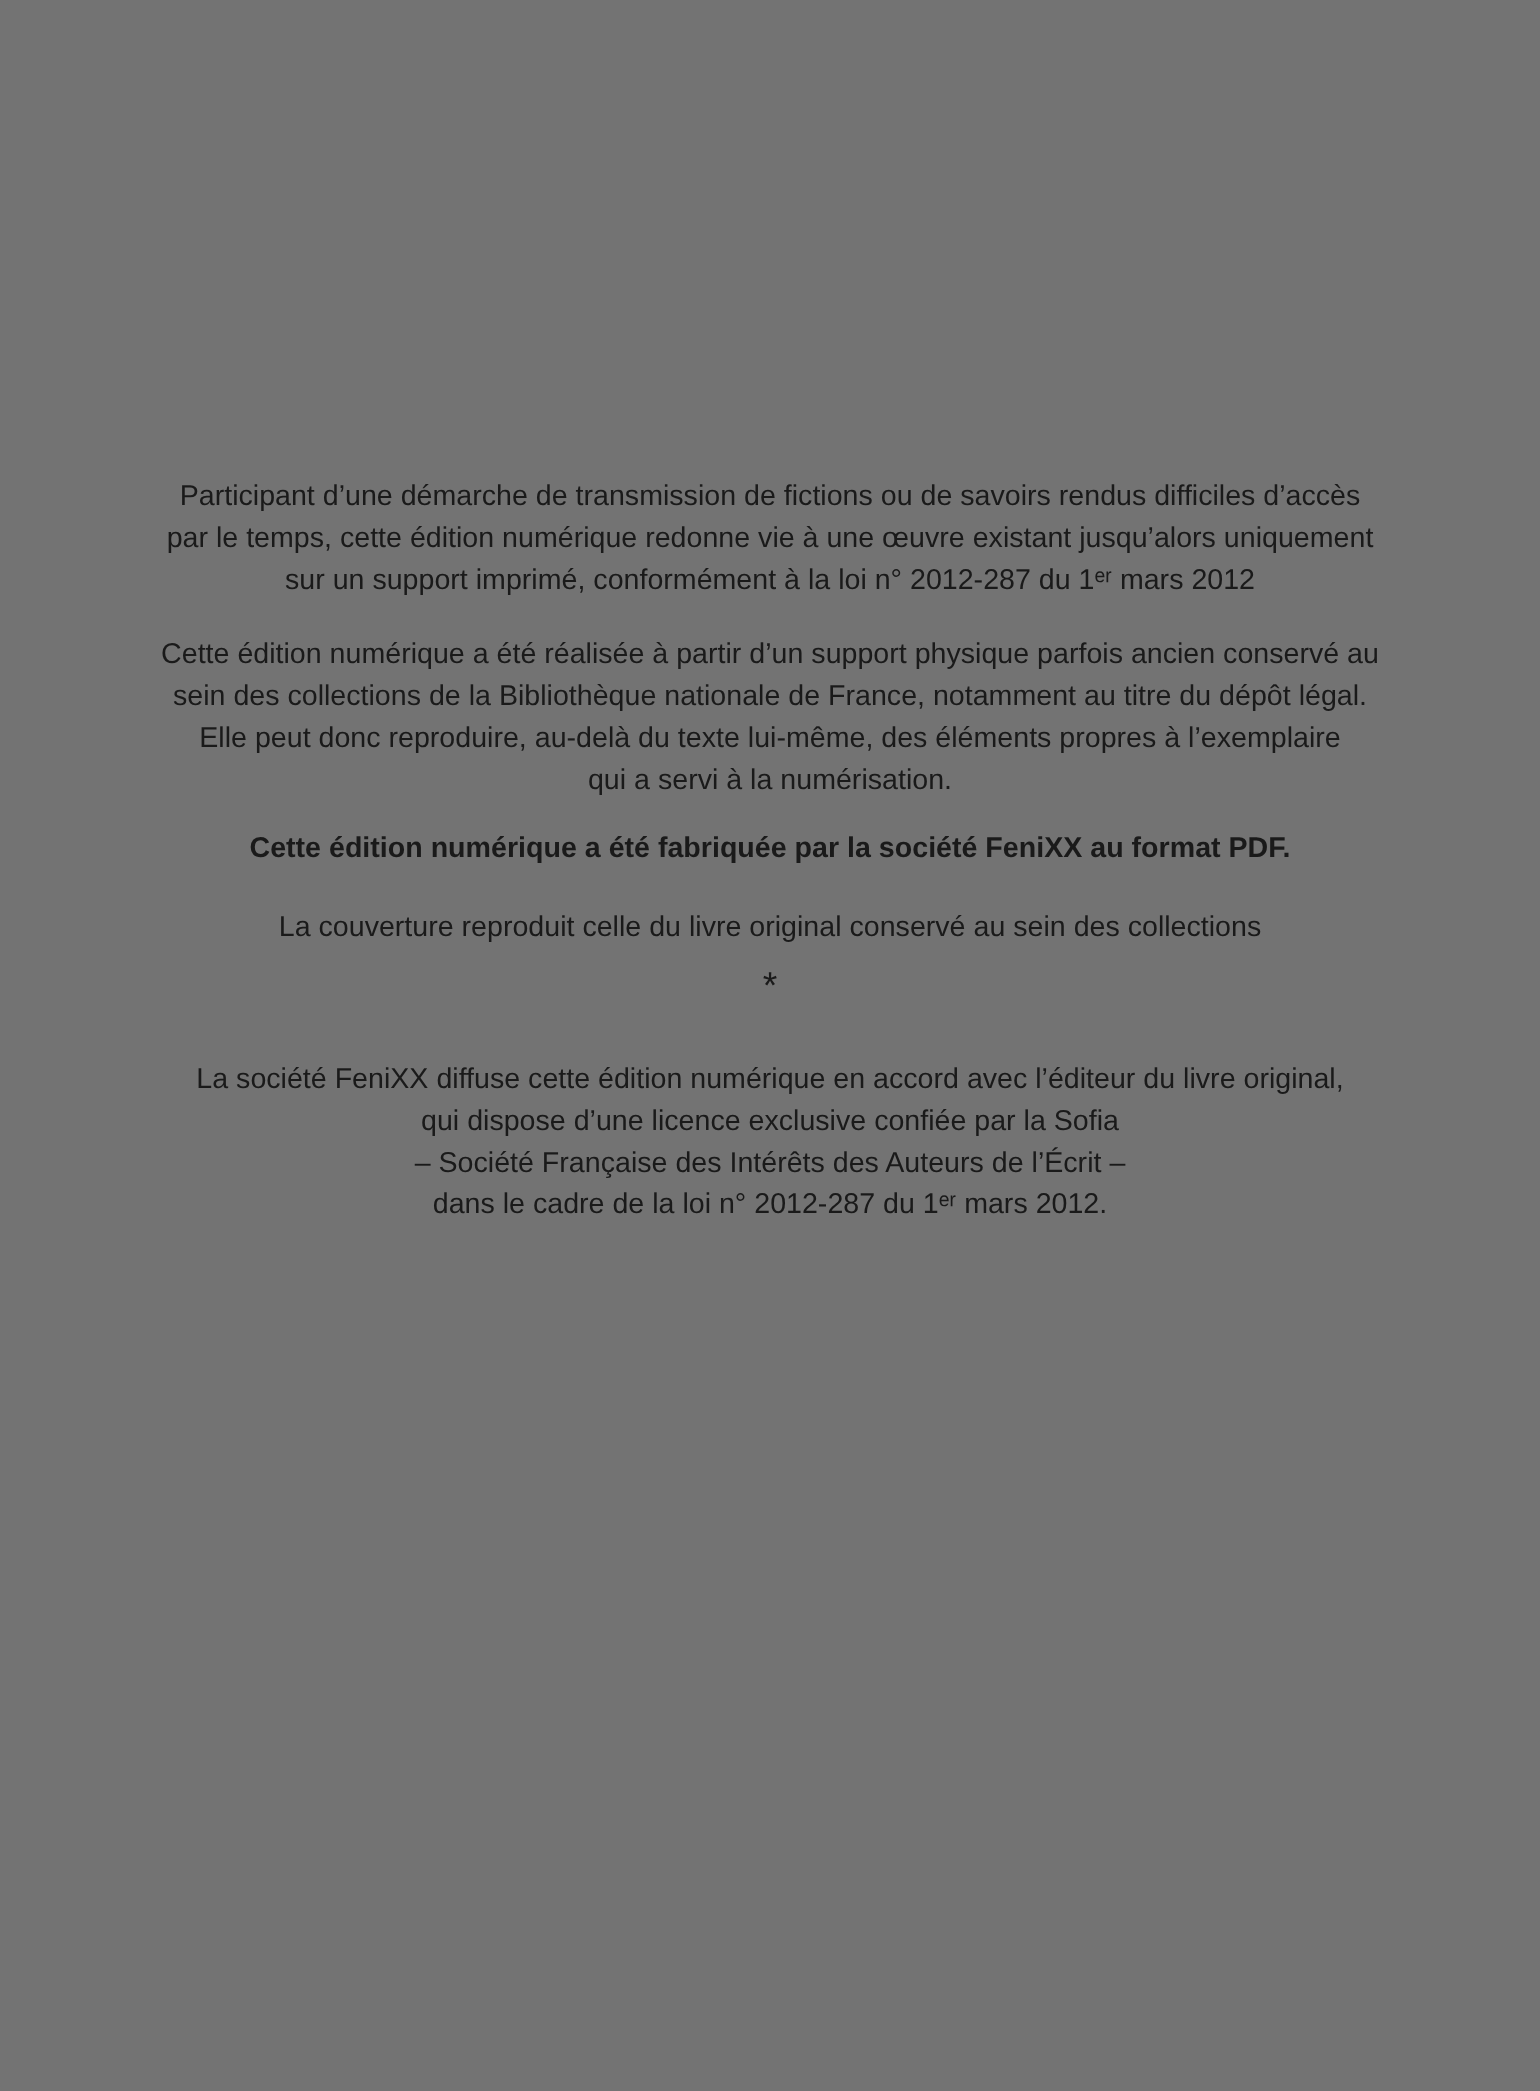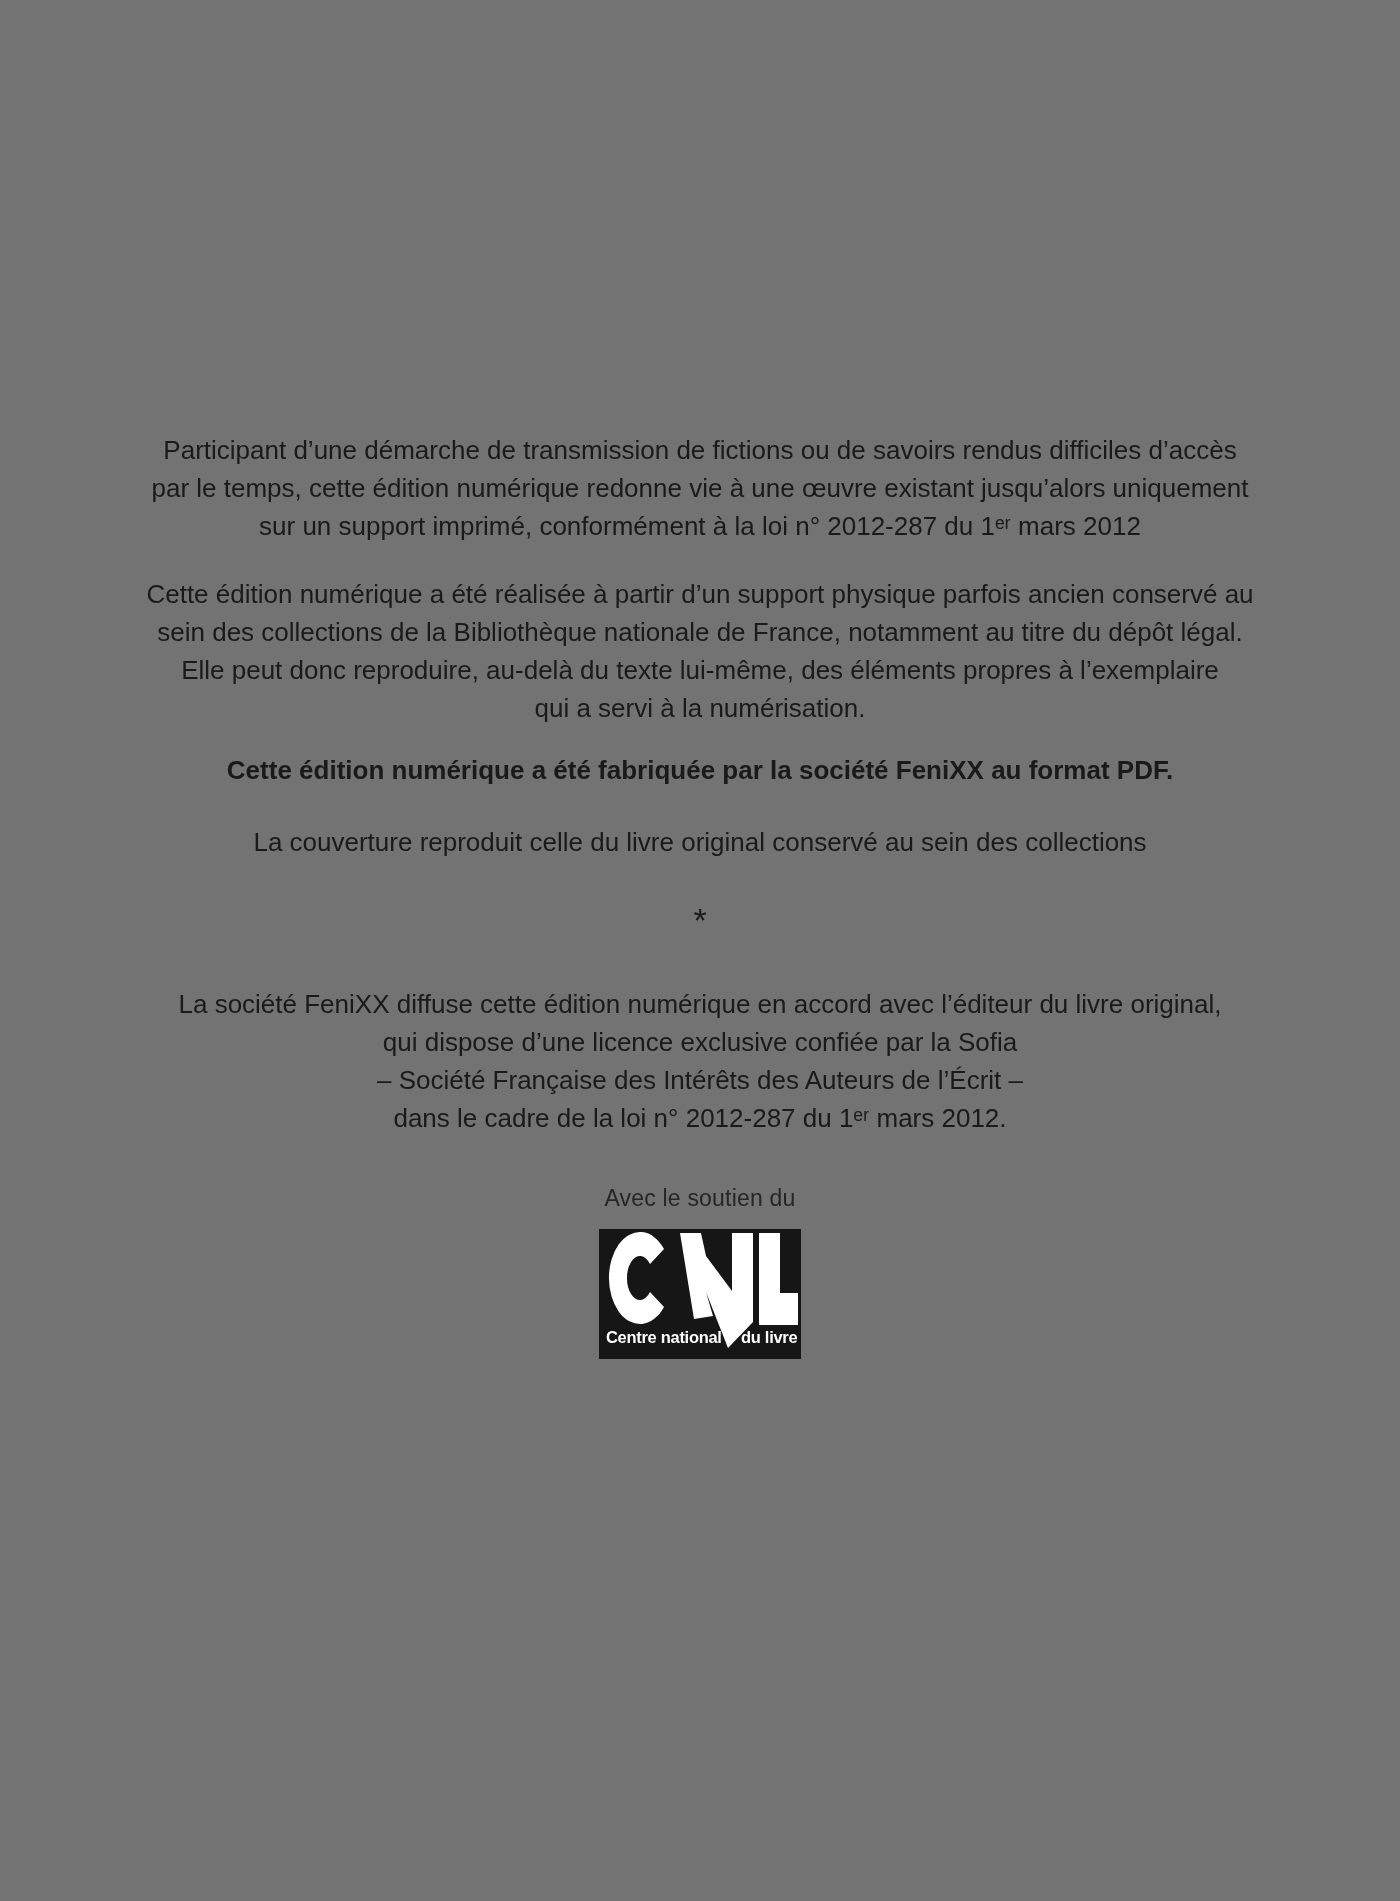--- a/index.html
+++ b/index.html
@@ -20,21 +20,21 @@
     padding-top: 431px;
     text-align: center;
     font-size: 26px;
     line-height: 38px;
   }
   .para { margin: 0; }
   .para .line { white-space: nowrap; }
   .para-1 { margin-bottom: 30px; }
   .para-2 { margin-bottom: 24px; }
   .para-3 { margin-bottom: 34px; font-weight: bold; }
-  .para-4 { margin-bottom: 40px; }
+  .para-4 { margin-bottom: 16px; }
   .separator {
     font-size: 34px;
     line-height: 38px;
     margin: 0 0 46px 0;
     text-align: center;
   }
   .para-5 { margin-bottom: 16px; }
   .support {
     margin-top: 46px;
     text-align: center;
@@ -88,31 +88,16 @@
 
     <div class="separator">*</div>
 
     <p class="para para-5">
       <span class="line">La société FeniXX diffuse cette édition numérique en accord avec l’éditeur du livre original,</span><br>
       <span class="line">qui dispose d’une licence exclusive confiée par la Sofia</span><br>
       <span class="line">– Société Française des Intérêts des Auteurs de l’Écrit –</span><br>
       <span class="line">dans le cadre de la loi n° 2012-287 du 1ᵉʳ mars 2012.</span>
     </p>
 
-    <section class="support">
-      <div class="support-caption">Avec le soutien du</div>
-      <div class="logo-wrap">
-        <svg width="202" height="130" viewBox="0 0 202 130" xmlns="http://www.w3.org/2000/svg">
-          <rect x="0" y="0" width="202" height="130" fill="#161616"></rect>
-          <g fill="#ffffff">
-            <path d="M 65 20 A 31 46 0 1 0 65 78 L 51 63 A 13 22 0 1 1 51 35 Z"></path>
-            <path d="M 81 4 L 102 4 L 107 27 L 133 62 L 133 4 L 154 4 L 154 93 L 129 119 L 107 63 L 114 87 L 95 90 Z"></path>
-            <path d="M 160 4 L 181 4 L 181 64 L 199 64 L 199 96 L 160 96 Z"></path>
-            <text class="cnl-caption" x="7" y="114" font-size="16.5">Centre national</text>
-            <text class="cnl-caption" x="142" y="114" font-size="16.5">du livre</text>
-          </g>
-        </svg>
-      </div>
-    </section>
 
   </section>
 
 </main>
 
 </body></html>

